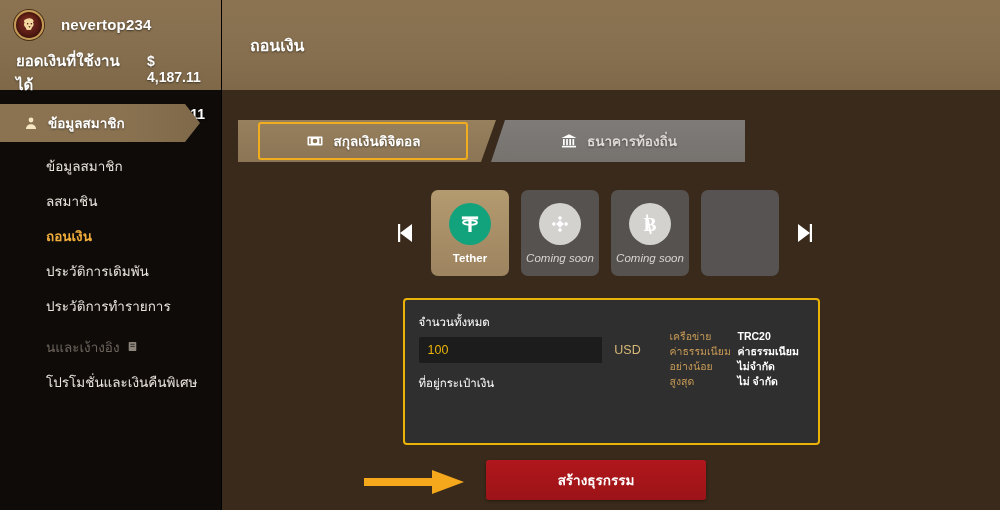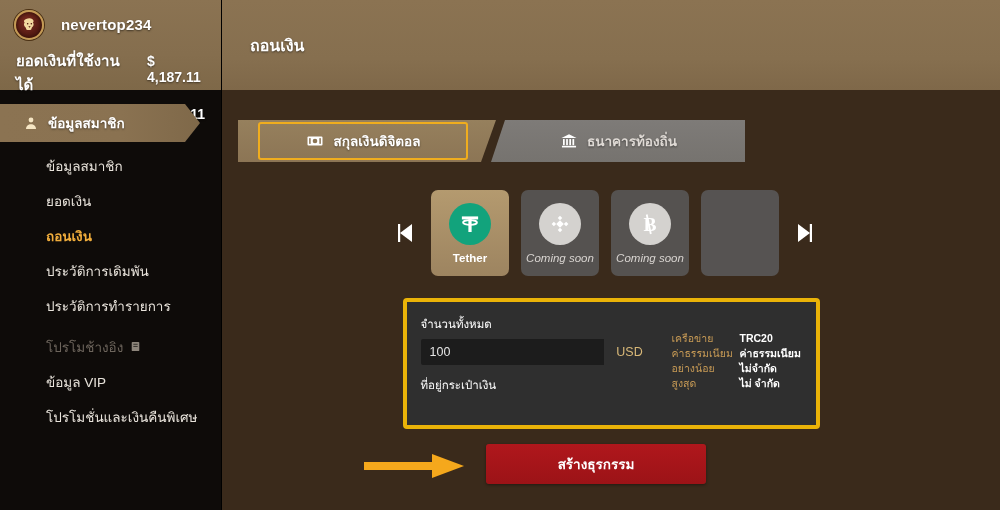--- a/index.html
+++ b/index.html
@@ -140,33 +140,33 @@
     display: flex; align-items: center; justify-content: center;
   }
   .coin .cname { font-size: 11.5px; color: #fff; font-weight: bold; }
   .coin.soon .cname { font-style: italic; font-weight: normal; color: #d8d4d0; font-size: 11.5px; }
   .coin.empty { background: #565352; }
 
   
   .form-card {
     position: relative;
     margin: 22px auto 0 auto;
-    width: 417px; height: 131px;
+    width: 417px; height: 147px;
     background: #2f2f2f;
-    border: 4px solid #eab308;
+    border: 2px solid #eab308;
     border-radius: 4px;
     padding: 13px 14px 0 14px;
     display: flex;
   }
   .fleft { width: 235px; }
   .flabel { color: #ffffff; font-size: 11.5px; margin-bottom: 6px; }
   .amount-row { display: flex; height: 26px; margin-bottom: 11px; }
   .amount-in {
     flex: 1 1 auto; background: #1c1c1c; border: none; outline: none;
-    color: #e5e5e5; font-size: 12.5px; padding: 0 9px;
+    color: #eab308; font-size: 12.5px; padding: 0 9px;
     font-family: "Liberation Sans", sans-serif;
     border-radius: 2px 0 0 2px;
   }
   .cur-suffix {
     width: 52px; background: #2f2f2f; color: #d8b878;
     font-size: 12.5px; display: flex; align-items: center; justify-content: center;
   }
   .addr-in {
     width: 235px; height: 25px; background: #1c1c1c; border: none; outline: none;
     color: #fff; font-size: 11.5px; padding: 0 9px; border-radius: 3px;
@@ -226,38 +226,37 @@
       <span class="ico">
         <svg width="16" height="16" viewBox="0 0 24 24" fill="#f6e6c4">
           <circle cx="12" cy="7.5" r="3.6"></circle>
           <path d="M4.5 21c0-4.1 3.4-7 7.5-7s7.5 2.9 7.5 7z"></path>
         </svg>
       </span>
       <span class="lbl">ข้อมูลสมาชิก</span>
     </div>
     <div class="menu">
       <div class="mi">ข้อมูลสมาชิก</div>
-      <div class="mi">ยอดเงิน</div>
+      <div class="mi">ลสมาชิน</div>
       <div class="mi active">ถอนเงิน</div>
       <div class="mi">ประวัติการเดิมพัน</div>
       <div class="mi">ประวัติการทำรายการ</div>
     </div>
 
     <div class="menu">
       <div class="mi dim">
-        <span>โปรโมช้างอิง</span>
+        <span>นและเง้างอิง</span>
         <span class="mini">
           <svg width="13" height="13" viewBox="0 0 24 24" fill="#8d857b">
             <rect x="5" y="3.5" width="14" height="17" rx="1.6"></rect>
             <rect x="8" y="7" width="8" height="1.6" fill="#2a2622"></rect>
             <rect x="8" y="11" width="8" height="1.6" fill="#2a2622"></rect>
           </svg>
         </span>
       </div>
-      <div class="mi">ข้อมูล VIP</div>
       <div class="mi">โปรโมชั่นและเงินคืนพิเศษ</div>
     </div>
   </div>
 
   <div id="main">
 
     <div class="topbar">
       <div class="page-title">ถอนเงิน</div>
     </div>
 

